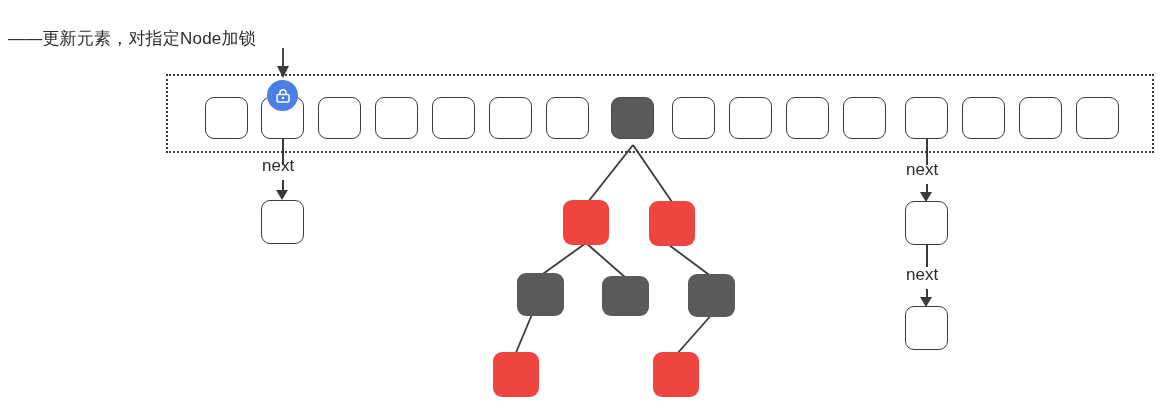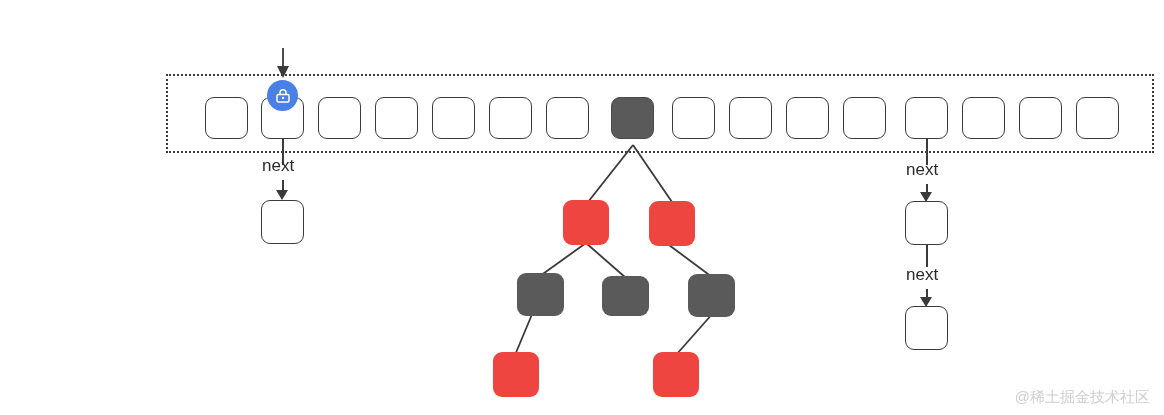--- a/index.html
+++ b/index.html
@@ -138,20 +138,21 @@
     font-size: 15px;
     color: #cfcfcf;
     white-space: nowrap;
   }
 </style>
 </head>
 <body>
 
 <div id="canvas">
 
+  <div class="caption">——更新元素，对指定Node加锁</div>
 
   <svg id="edges" viewBox="0 0 1164 415">
 
     <g>
       <line x1="283" y1="48" x2="283" y2="68" stroke="#3a3a3a" stroke-width="1.8"></line>
       <polygon points="283,78 277,66 289,66" fill="#3a3a3a"></polygon>
     </g>
 
     <g stroke="#3a3a3a" stroke-width="1.8" fill="none">
       <line x1="633" y1="145" x2="588" y2="202"></line>
@@ -226,15 +227,14 @@
   <div class="tree-node red" style="left:563px; top:200px; width:46px; height:45px;"></div>
   <div class="tree-node red" style="left:649px; top:201px; width:46px; height:45px;"></div>
 
   <div class="tree-node dark" style="left:517px; top:273px; width:47px; height:43px;"></div>
   <div class="tree-node dark" style="left:602px; top:276px; width:47px; height:40px;"></div>
   <div class="tree-node dark" style="left:688px; top:274px; width:47px; height:43px;"></div>
 
   <div class="tree-node red" style="left:493px; top:352px; width:46px; height:45px;"></div>
   <div class="tree-node red" style="left:653px; top:352px; width:46px; height:45px;"></div>
 
-  <div class="watermark">@稀土掘金技术社区</div>
 
 </div>
 
 </body></html>

